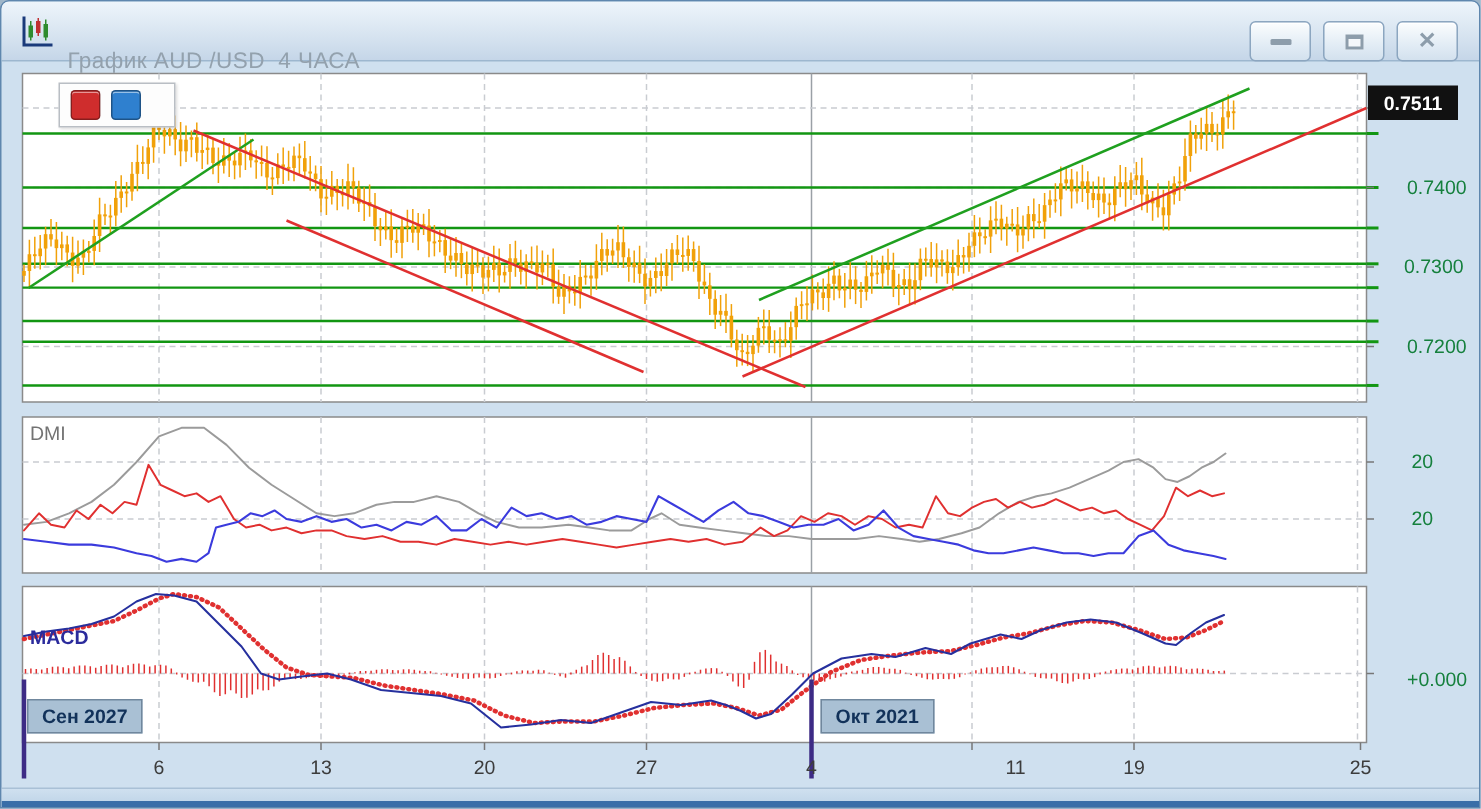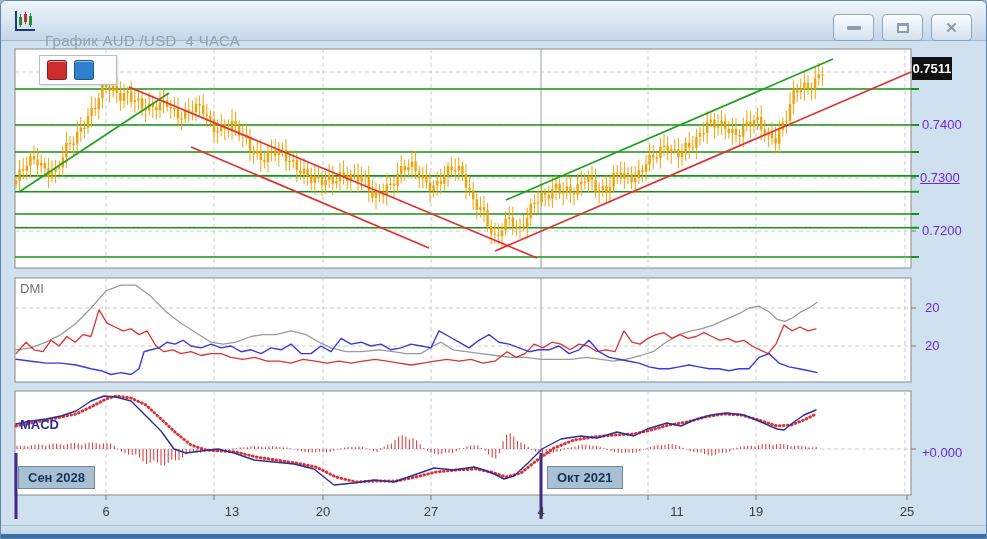--- a/index.html
+++ b/index.html
@@ -18,22 +18,22 @@
   .glyph-max{width:12px;height:10px;border:2px solid #8d9dab;border-top-width:3px;background:#f5f8fb;box-sizing:border-box;}
   .glyph-close{font-size:15px;font-weight:bold;color:#8d9dab;line-height:1;}
   #chart-svg{position:absolute;left:0;top:0;}
   #legend-box{position:absolute;left:38px;top:54px;width:78px;height:30px;background:#fdfdfd;
        border:1px solid #b9bec4;box-shadow:1px 1px 2px rgba(0,0,0,.15);display:flex;align-items:center;gap:7px;padding-left:7px;box-sizing:border-box;}
   .legend-sq{width:18px;height:18px;border-radius:3px;border:1px solid rgba(0,0,0,.35);cursor:pointer;
        box-shadow:inset 0 1px 0 rgba(255,255,255,.5);}
   .pane-label{position:absolute;font-size:13px;}
   #dmi-label{left:19px;top:280px;color:#737373;}
   #macd-label{left:19px;top:393px;color:#2b2b9c;font-weight:bold;margin-top:23px;}
-  .axis-label{position:absolute;font-size:13px;color:#6d28d9;white-space:nowrap;}
-  #price-current{position:absolute;left:911px;top:56px;width:40px;height:23px;background:#111111;
+  .axis-label{position:absolute;font-size:13px;color:#15803d;white-space:nowrap;margin-left:16px;}
+  #price-current{position:absolute;left:911px;top:56px;width:60px;height:23px;background:#111111;
        color:#ffffff;font-size:13px;font-weight:bold;display:flex;align-items:center;justify-content:center;}
   .x-label{position:absolute;top:503px;font-size:13px;color:#3c3c3c;transform:translateX(-50%);}
   .month-badge{position:absolute;top:465px;height:21px;background:#a9c0d4;border:1px solid #70879d;
        color:#12325a;font-size:13px;font-weight:bold;display:flex;align-items:center;padding:0 9px;}
   #bottom-frame{position:absolute;left:0;bottom:0;width:100%;height:12px;
        background:linear-gradient(#cfe0ef,#bcd2e6);border-top:1px solid #a9c0d6;}
   #bottom-line{position:absolute;left:0;bottom:0;width:100%;height:4px;background:#3a6ea8;}
 </style>
 </head>
 <body>
@@ -818,32 +818,32 @@
 
   <div id="legend-box">
       <div class="legend-sq" style="background: rgb(207, 45, 45);"></div>
       <div class="legend-sq" style="background: rgb(47, 128, 207);"></div>
     </div>
   <div id="dmi-label" class="pane-label">DMI</div>
   <div id="macd-label" class="pane-label">MACD</div>
   <div id="price-current" style="top: 56px;">0.7511</div>
   <div id="labels-layer">
       <div class="axis-label" style="left: 921px; top: 116px;">0.7400</div>
-      <div class="axis-label" style="left: 919px; top: 169px; text-decoration: underline;">0.7300</div>
+      <div class="axis-label" style="left: 919px; top: 169px;">0.7300</div>
       <div class="axis-label" style="left: 921px; top: 222px;">0.7200</div>
       <div class="axis-label" style="left: 924px; top: 299px;">20</div>
       <div class="axis-label" style="left: 924px; top: 337px;">20</div>
       <div class="axis-label" style="left: 921px; top: 444px;">+0.000</div>
       <div class="x-label" style="left: 105px;">6</div>
-      <div class="x-label" style="left: 213px; margin-left: 18px;">13</div>
+      <div class="x-label" style="left: 213px;">13</div>
       <div class="x-label" style="left: 322px;">20</div>
       <div class="x-label" style="left: 430px;">27</div>
       <div class="x-label" style="left: 540px;">4</div>
       <div class="x-label" style="left: 647px; margin-left: 29px;">11</div>
       <div class="x-label" style="left: 755px;">19</div>
       <div class="x-label" style="left: 906px;">25</div>
-      <div class="month-badge" style="left: 17px;">Сен 2028</div>
+      <div class="month-badge" style="left: 17px;">Сен 2027</div>
       <div class="month-badge" style="left: 546px;">Окт 2021</div>
     </div>
   <div id="bottom-frame">
       <div id="bottom-line"></div>
     </div>
 </div>
 
 </body></html>

